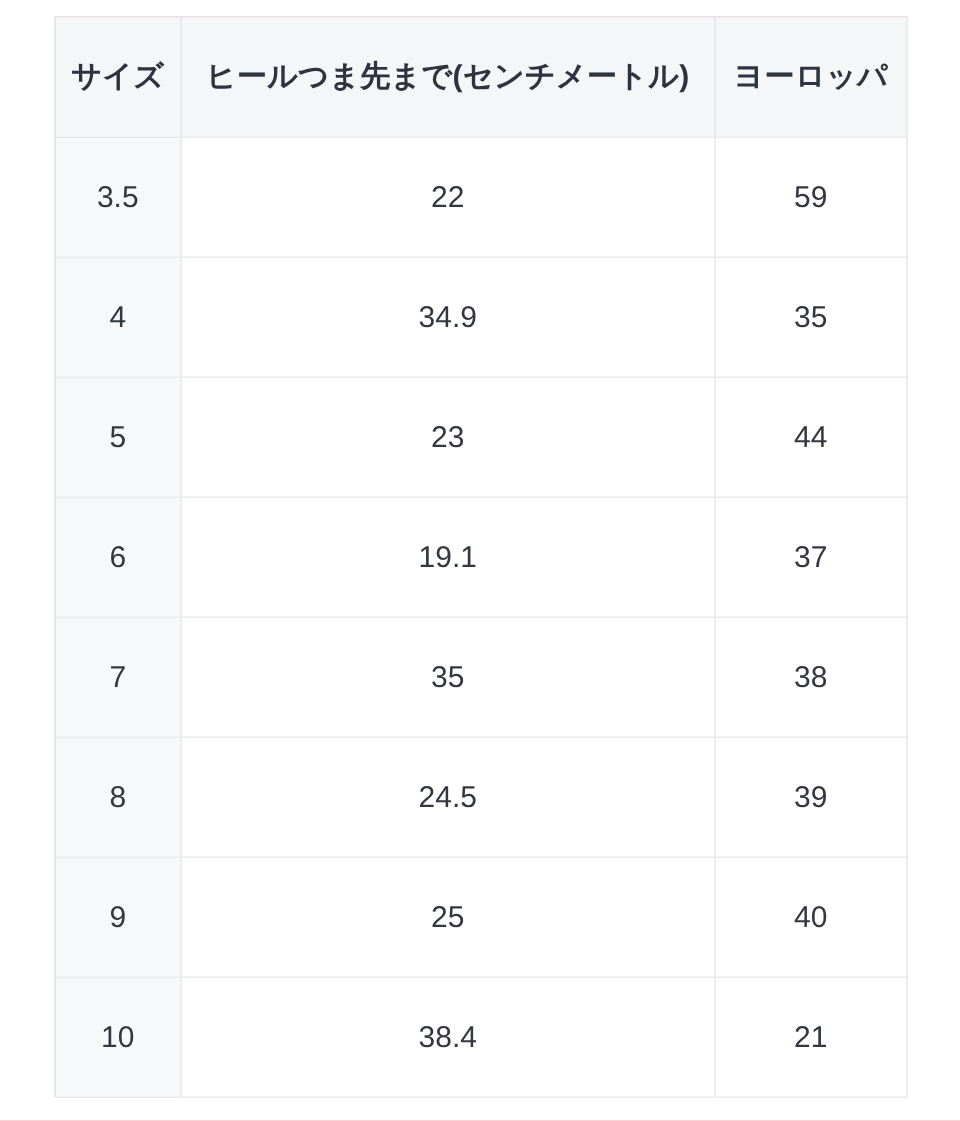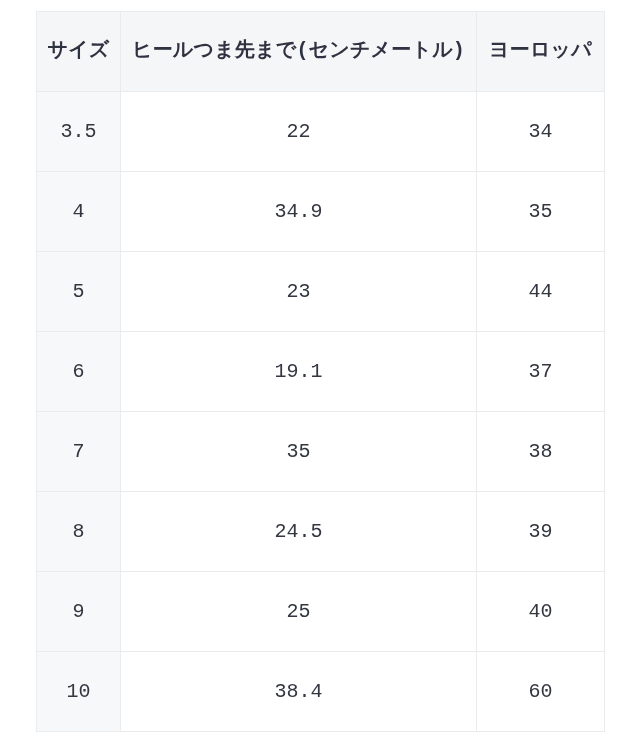--- a/index.html
+++ b/index.html
@@ -19,21 +19,20 @@
     top: 11px;
     width: 568px;
     height: 721px;
   }
   table.size-chart {
     width: 568px;
     height: 721px;
     border-collapse: collapse;
     table-layout: fixed;
     background: #fca5a5;
-    font-family: Liberation Mono, monospace;
   }
   table.size-chart col.c1 { width: 84px; }
   table.size-chart col.c2 { width: 356px; }
   table.size-chart col.c3 { width: 128px; }
 
   table.size-chart th,
   table.size-chart td {
     border: 1px solid #e9ebed;
     text-align: center;
     vertical-align: middle;
@@ -77,21 +76,21 @@
       <tr>
         <th scope="col">サイズ</th>
         <th scope="col">ヒールつま先まで(センチメートル)</th>
         <th scope="col">ヨーロッパ</th>
       </tr>
     </thead>
     <tbody>
       <tr>
         <td class="col-size">3.5</td>
         <td>22</td>
-        <td>34</td>
+        <td>59</td>
       </tr>
       <tr>
         <td class="col-size">4</td>
         <td>34.9</td>
         <td>35</td>
       </tr>
       <tr>
         <td class="col-size">5</td>
         <td>23</td>
         <td>44</td>
@@ -112,17 +111,17 @@
         <td>39</td>
       </tr>
       <tr>
         <td class="col-size">9</td>
         <td>25</td>
         <td>40</td>
       </tr>
       <tr>
         <td class="col-size">10</td>
         <td>38.4</td>
-        <td>60</td>
+        <td>21</td>
       </tr>
     </tbody>
   </table>
 </div>
 
 </body></html>

